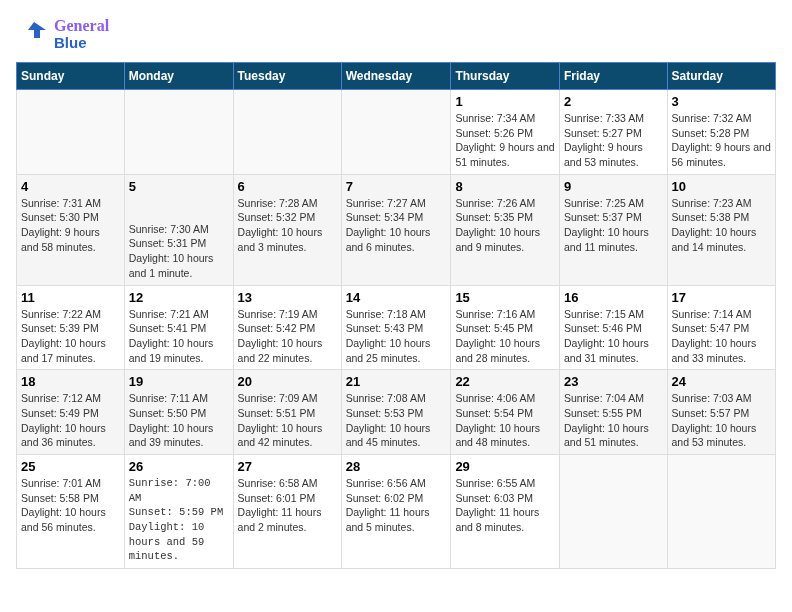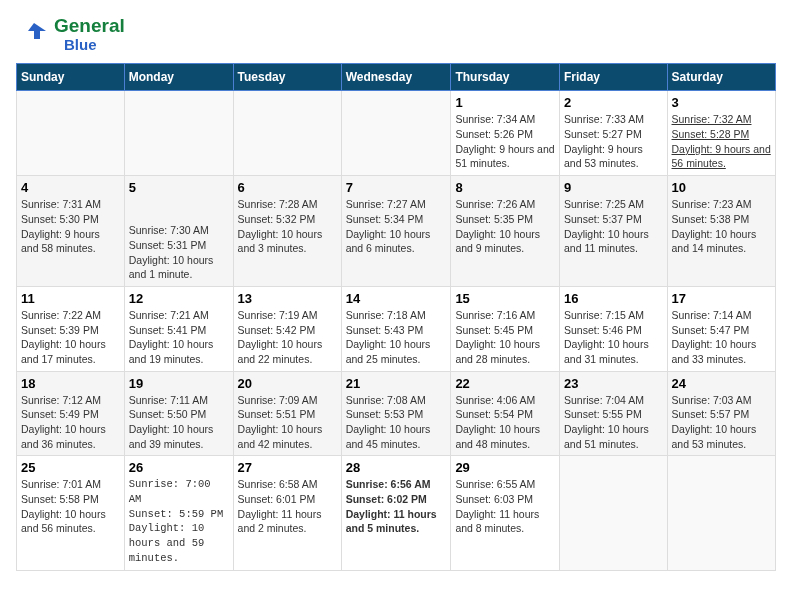--- a/index.html
+++ b/index.html
@@ -83,22 +83,22 @@
 </head>
 <body>
 
 <div class="header-area">
   <div class="logo-area">
   <div style="display:flex;align-items:center;">
     <svg width="36" height="36" viewBox="0 0 36 36">
       <polygon points="18,6 30,14 24,14 24,22 18,22 18,14 12,14" fill="#2962c4"></polygon>
     </svg>
     <div style="margin-left:2px;">
-      <div style="font-size:19px;font-weight:bold;color:#15803d;line-height:1.1;">General</div>
-      <div style="font-size:15px;font-weight:bold;color:#2962c4;line-height:1.1;margin-left:10px;">Blue</div>
+      <div style="font-size:16px;font-weight:bold;color:#8b5cf6;line-height:1.1;font-family:Liberation Serif, serif;">General</div>
+      <div style="font-size:15px;font-weight:bold;color:#2962c4;line-height:1.1;">Blue</div>
     </div>
   </div>
 </div>
   <div class="title-area">
     <div class="main-title"></div>
     <div class="subtitle"></div>
   </div>
 </div>
 
 <table>
@@ -126,21 +126,21 @@
 Daylight: 9 hours and 51 minutes.</div>
         </td>
         <td>
           <span class="day-number">2</span>
           <div class="day-info" style="white-space: pre-line;">Sunrise: 7:33 AM
 Sunset: 5:27 PM
 Daylight: 9 hours and 53 minutes.</div>
         </td>
         <td>
           <span class="day-number">3</span>
-          <div class="day-info" style="white-space: pre-line; text-decoration: underline;">Sunrise: 7:32 AM
+          <div class="day-info" style="white-space: pre-line;">Sunrise: 7:32 AM
 Sunset: 5:28 PM
 Daylight: 9 hours and 56 minutes.</div>
         </td>
       </tr>
       <tr>
         <td>
           <span class="day-number">4</span>
           <div class="day-info" style="white-space: pre-line;">Sunrise: 7:31 AM
 Sunset: 5:30 PM
 Daylight: 9 hours and 58 minutes.</div>
@@ -284,21 +284,21 @@
 Daylight: 10 hours and 59 minutes.</div>
         </td>
         <td>
           <span class="day-number">27</span>
           <div class="day-info" style="white-space: pre-line;">Sunrise: 6:58 AM
 Sunset: 6:01 PM
 Daylight: 11 hours and 2 minutes.</div>
         </td>
         <td>
           <span class="day-number">28</span>
-          <div class="day-info" style="white-space: pre-line; font-weight: bold;">Sunrise: 6:56 AM
+          <div class="day-info" style="white-space: pre-line;">Sunrise: 6:56 AM
 Sunset: 6:02 PM
 Daylight: 11 hours and 5 minutes.</div>
         </td>
         <td>
           <span class="day-number">29</span>
           <div class="day-info" style="white-space: pre-line;">Sunrise: 6:55 AM
 Sunset: 6:03 PM
 Daylight: 11 hours and 8 minutes.</div>
         </td>
         <td class="empty-cell"></td>

